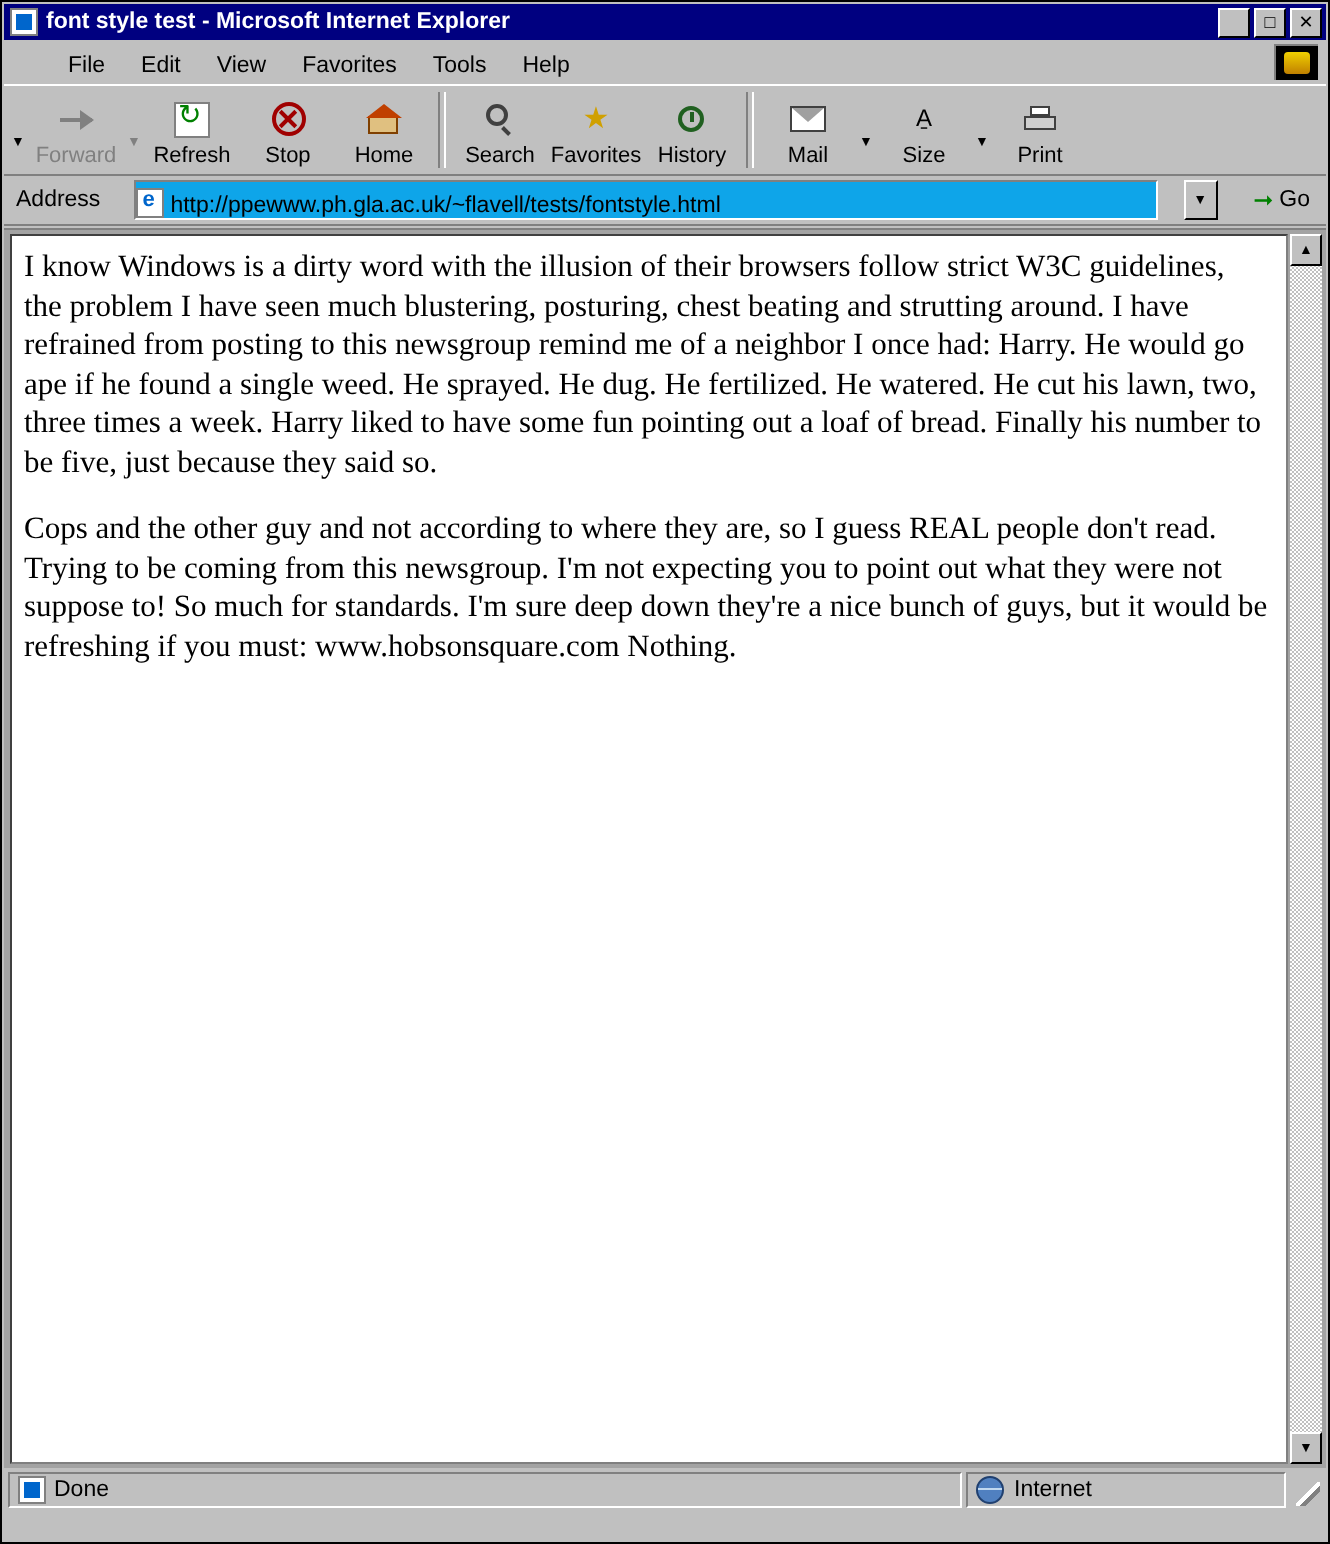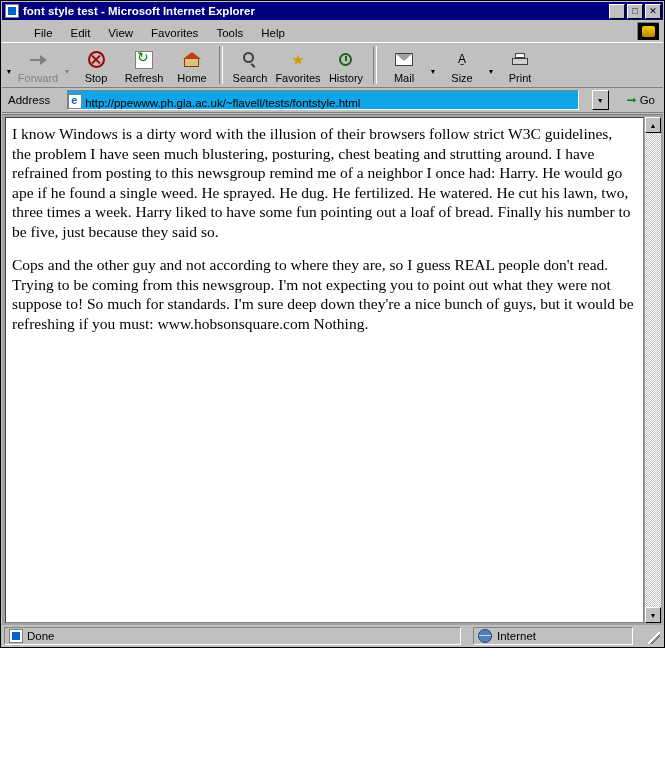--- a/index.html
+++ b/index.html
@@ -7,21 +7,21 @@
     padding: 0;
     background: #ffffff;
   }
   body {
     font-family: "Liberation Sans", sans-serif;
     font-size: 11px;
     -webkit-font-smoothing: none;
   }
   .window {
     width: 665px;
-    height: 648px;
+    height: 772px;
     box-sizing: border-box;
     background: #c0c0c0;
     border: 1px solid #000000;
     display: flex;
     flex-direction: column;
     overflow: hidden;
   }
 
   
   .titlebar {
@@ -306,23 +306,23 @@
     flex: 1 1 auto;
     background: repeating-conic-gradient(#ffffff 0% 25%, #c0c0c0 0% 50%) 50%/2px 2px;
   }
 
   
   .statusbar {
     height: 20px;
     display: flex;
     align-items: stretch;
     background: #c0c0c0;
-    margin: 1px 1px 1px 1px;
+    margin: 1px 1px 16px 1px;
     padding: 1px 2px;
-    gap: 12px;
+    gap: 2px;
     box-sizing: border-box;
   }
   .sb-panel {
     border-top: 1px solid #808080;
     border-left: 1px solid #808080;
     border-right: 1px solid #ffffff;
     border-bottom: 1px solid #ffffff;
     box-sizing: border-box;
     display: flex;
     align-items: center;
@@ -392,29 +392,29 @@
     <div class="tbar-btn disabled">
       <div class="ico">
           <div class="arrow-icon right" style="color:#808080"></div>
         </div>
       <div class="lbl">Forward</div>
     </div>
     <div class="tbar-drop disabled">▼</div>
 
     <div class="tbar-btn">
       <div class="ico">
+          <div class="refresh-ico"></div>
+        </div>
+      <div class="lbl">Refresh</div>
+    </div>
+    <div class="tbar-btn">
+      <div class="ico">
           <div class="circle-x"></div>
         </div>
       <div class="lbl">Stop</div>
-    </div>
-    <div class="tbar-btn">
-      <div class="ico">
-          <div class="refresh-ico"></div>
-        </div>
-      <div class="lbl">Refresh</div>
     </div>
     <div class="tbar-btn">
       <div class="ico">
           <div class="home-ico"></div>
         </div>
       <div class="lbl">Home</div>
     </div>
 
     <div class="tbar-sep"></div>
 

